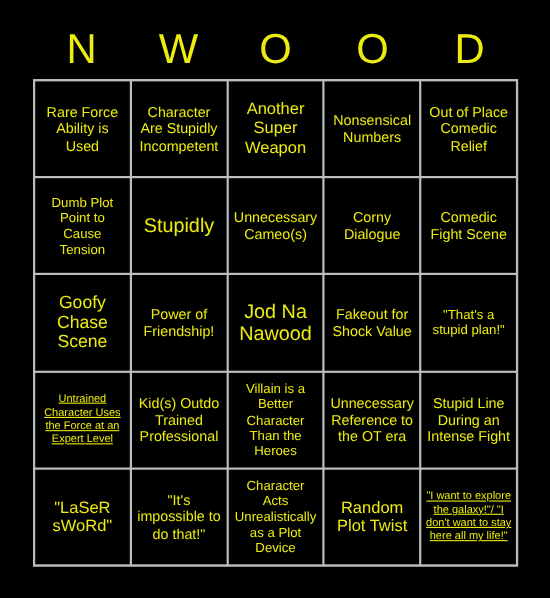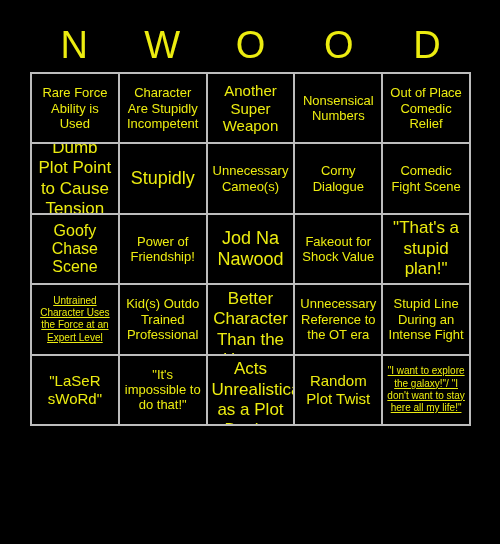--- a/index.html
+++ b/index.html
@@ -37,21 +37,21 @@
     line-height: 44px;
     font-weight: 400;
     letter-spacing: 0px;
     font-family: "Liberation Sans", sans-serif;
   }
   #grid {
     position: absolute;
     left: 30px;
     top: 72px;
     width: 441px;
-    height: 354px;
+    height: 443px;
     display: grid;
     grid-template-columns: repeat(5, 1fr);
     grid-template-rows: repeat(5, 1fr);
     background: #bcbcbc;
     gap: 2px;
     border: 2px solid #bcbcbc;
     box-sizing: border-box;
   }
   .cell {
     background: #000000;
@@ -66,21 +66,21 @@
     line-height: 1.14;
     font-family: "Liberation Sans", sans-serif;
   }
   .cell .cell-text {
     display: block;
     width: 100%;
     white-space: pre-line;
   }
   
   .fs-xs .cell-text { font-size: 10px; line-height: 1.22; text-decoration: underline; }
-  .fs-s  .cell-text { font-size: 17px; line-height: 1.20; }
+  .fs-s  .cell-text { font-size: 12px; line-height: 1.20; }
   .fs-m  .cell-text { font-size: 13px; line-height: 1.18; }
   .fs-l  .cell-text { font-size: 15px; line-height: 1.16; }
   .fs-xl .cell-text { font-size: 18px; line-height: 1.14; }
   .fs-xxl .cell-text { font-size: 16px; line-height: 1.12; }
 </style>
 </head>
 <body>
 
 <div id="bingo-card">
 

